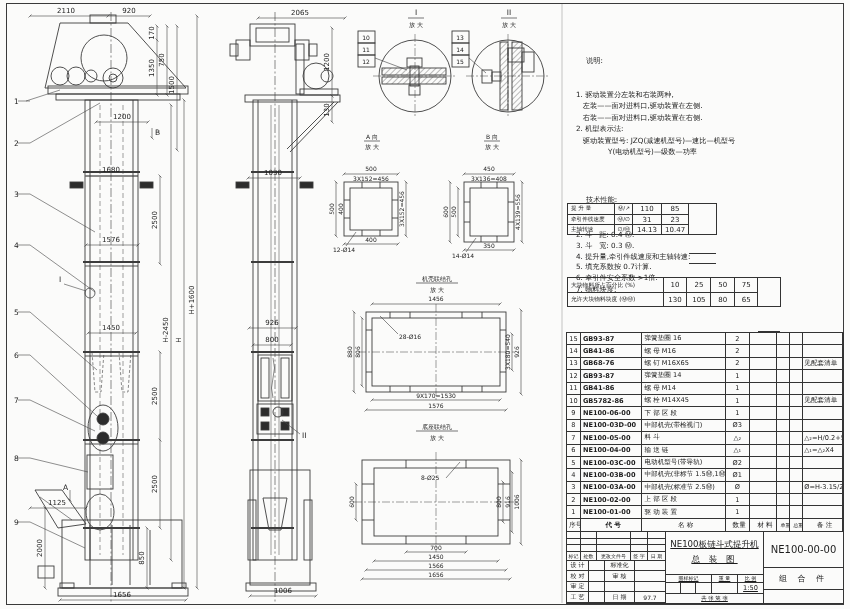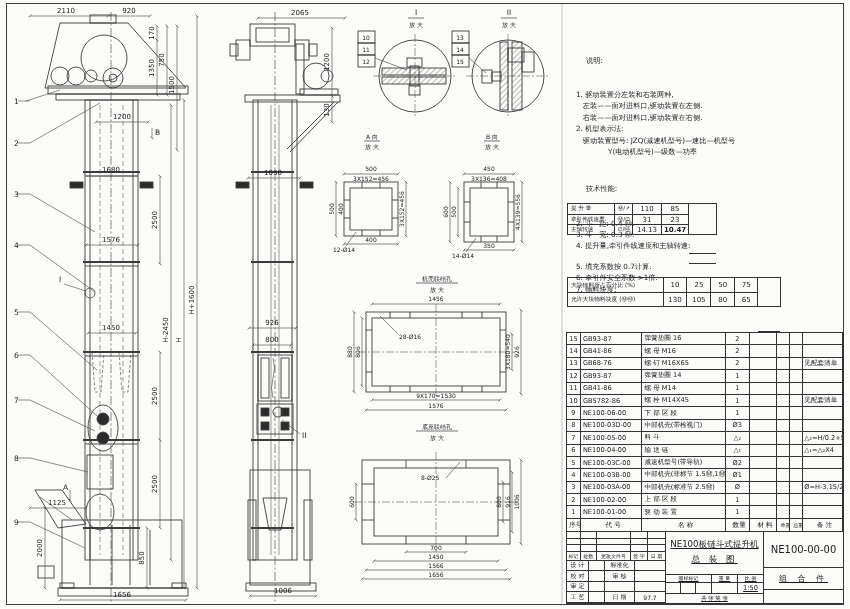--- a/index.html
+++ b/index.html
@@ -17,21 +17,21 @@
   .trow{display:flex;box-sizing:border-box;}
   .tc{box-sizing:border-box;border-right:1px solid #333;border-top:1px solid #333;overflow:hidden;white-space:nowrap;display:flex;align-items:center;justify-content:center;font-size:7px;}
   .trow:first-child .tc{border-top:none;}
   .tc:last-child{border-right:none;margin-top:39px;}
   .tl{justify-content:flex-start;padding-left:3px;}
   
   #bom{position:absolute;left:566px;top:332px;width:278px;border:1.2px solid #333;box-sizing:border-box;background:#fbfbfa;}
   .bomrow{display:flex;height:12.4px;box-sizing:border-box;}
   .bomrow>div{box-sizing:border-box;border-right:1px solid #333;border-bottom:1px solid #333;font-size:6.6px;overflow:hidden;white-space:nowrap;display:flex;align-items:center;}
   .b-no{width:14px;justify-content:center;}
-  .b-code{width:62px;padding-left:2px;}
+  .b-code{width:62px;padding-left:2px;font-weight:bold;}
   .b-name{width:84px;padding-left:2px;}
   .b-qty{width:24px;justify-content:center;}
   .b-mat{width:28px;}
   .b-uw{width:13px;}
   .b-tw{width:13px;}
   .b-rem{width:40px;padding-left:1px;font-size:5.6px;border-right:none;}
   .bomhead>div{font-size:6.6px;justify-content:center;padding-left:4px;border-bottom:none;height:13px;}
   
   #tblock{position:absolute;left:566px;top:531px;width:278px;height:73px;border:1.2px solid #333;box-sizing:border-box;display:flex;background:#fbfbfa;}
   .cell{box-sizing:border-box;border-right:1px solid #333;border-bottom:1px solid #333;font-size:6px;overflow:hidden;white-space:nowrap;display:flex;align-items:center;justify-content:center;}
@@ -448,21 +448,21 @@
     <text class="smtxt" x="436" y="568" text-anchor="middle">1566</text>
     <text class="smtxt" x="436" y="577" text-anchor="middle">1656</text>
   </g>
 
   <line x1="562" y1="4" x2="562" y2="603" stroke="#888" stroke-width="0.5"></line>
 </svg>
 
 <div class="abs note" style="left:576px;top:32px;width:266px;">
   <div style="padding-left:10px;">说明:</div>
   <div><div>1. 驱动装置分左装和右装两种,</div><div>   左装——面对进料口,驱动装置在左侧.</div><div>   右装——面对进料口,驱动装置在右侧.</div><div>2. 机型表示法:</div><div>   驱动装置型号: JZQ(减速机型号)—速比—机型号</div><div>              Y(电动机型号)—级数—功率</div></div>
-  <div style="padding-left:10px;margin-top:3px;">技术性能:</div>
+  <div style="padding-left:10px;margin-top:14px;">技术性能:</div>
   <div><div>2. 斗   距: 0.4 Ⓜ.</div><div>3. 斗   宽: 0.3 Ⓜ.</div><div>4. 提升量,牵引件线速度和主轴转速:</div></div>
 </div>
 
 <div class="tbl" style="left:567px;top:203px;width:150px;">
   <div>
 
   <div class="trow" style="height:10px;">
       <div class="tc tl" style="width:48px;font-size:5.6px;">提 升 量</div>
       <div class="tc" style="width:18px;font-size:5.6px;">Ⓜ/↗</div>
       <div class="tc" style="width:29px;">110</div>
@@ -473,21 +473,21 @@
       <div class="tc tl" style="width:48px;font-size:5.6px;">牵引件线速度</div>
       <div class="tc" style="width:18px;font-size:5.6px;">Ⓜ/∅</div>
       <div class="tc" style="width:29px;">31</div>
       <div class="tc" style="width:28px;">23</div>
       <div class="tc" style="width:27px;">18</div>
     </div>
         <div class="trow" style="height:10px;">
       <div class="tc tl" style="width:48px;font-size:5.6px;">主轴转速</div>
       <div class="tc" style="width:18px;font-size:5.6px;">∅/Ⓜ</div>
       <div class="tc" style="width:29px;">14.13</div>
-      <div class="tc" style="width:28px;font-weight:bold;">10.47</div>
+      <div class="tc" style="width:28px;">10.47</div>
       <div class="tc" style="width:27px;">8.21</div>
     </div>
       </div>
 </div>
 
 <div class="abs note" style="left:576px;top:238px;width:266px;">
   <div><div>5. 填充系数按 0.7计算.</div><div>6. 牵引件安全系数 &gt;1倍.</div><div>7. 物料块度:</div></div>
 </div>
 
 <div class="tbl" style="left:567px;top:277px;width:214px;">
@@ -611,21 +611,21 @@
       <div class="b-name">输 送 链</div>
       <div class="b-qty">△₁</div>
       <div class="b-mat"></div>
       <div class="b-uw"></div>
       <div class="b-tw"></div>
       <div class="b-rem">△₁=△₂X4</div>
     </div>
         <div class="bomrow">
       <div class="b-no">5</div>
       <div class="b-code">NE100-03C-00</div>
-      <div class="b-name">减速机型号(带导轨)</div>
+      <div class="b-name">电动机型号(带导轨)</div>
       <div class="b-qty">Ø2</div>
       <div class="b-mat"></div>
       <div class="b-uw"></div>
       <div class="b-tw"></div>
       <div class="b-rem"></div>
     </div>
         <div class="bomrow">
       <div class="b-no">4</div>
       <div class="b-code">NE100-03B-00</div>
       <div class="b-name">中部机壳(非标节 1.5Ⓜ,1Ⓜ)</div>
@@ -753,18 +753,18 @@
           <div class="cell" style="width:15px;"></div>
           <div class="cell" style="width:16px;"></div>
       <div class="cell" style="width:26px;"></div>
       <div class="cell" style="width:26px;font-size:6.6px;">1:50</div>
     </div>
     <div class="cell" style="width:98px;height:9px;border-bottom:none;font-size:5.4px;">共  张  第  张</div>
   </div>
 
   <div style="width:79px;display:flex;flex-direction:column;">
     <div class="cell" style="width:79px;height:37px;font-size:10px;border-right:none;">NE100-00-00</div>
-    <div class="cell" style="width:79px;height:23px;font-size:8px;letter-spacing:4px;border-right:none;text-decoration:underline;">组 合 件</div>
+    <div class="cell" style="width:79px;height:23px;font-size:8px;letter-spacing:4px;border-right:none;">组 合 件</div>
     <div class="cell" style="width:79px;height:13px;border-right:none;border-bottom:none;"></div>
   </div>
 </div>
 
 </div>
 
 </body></html>

